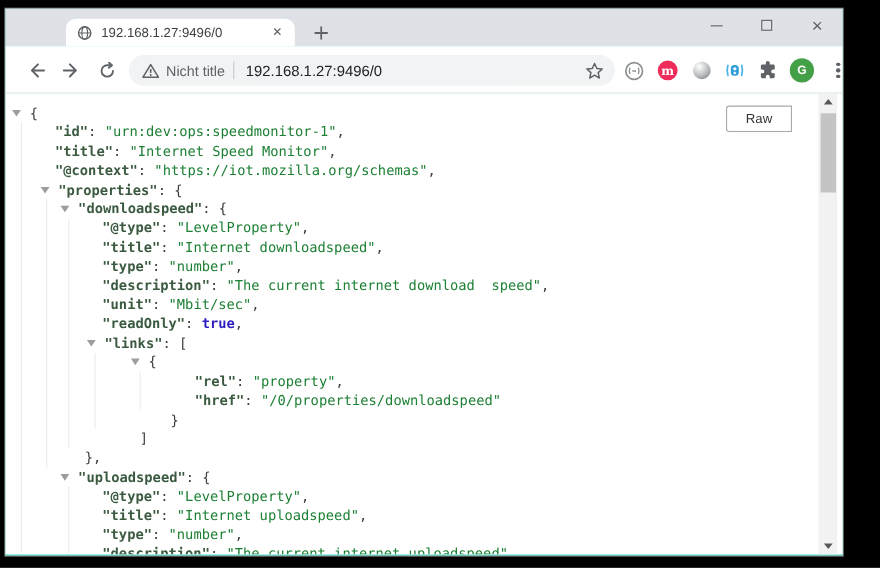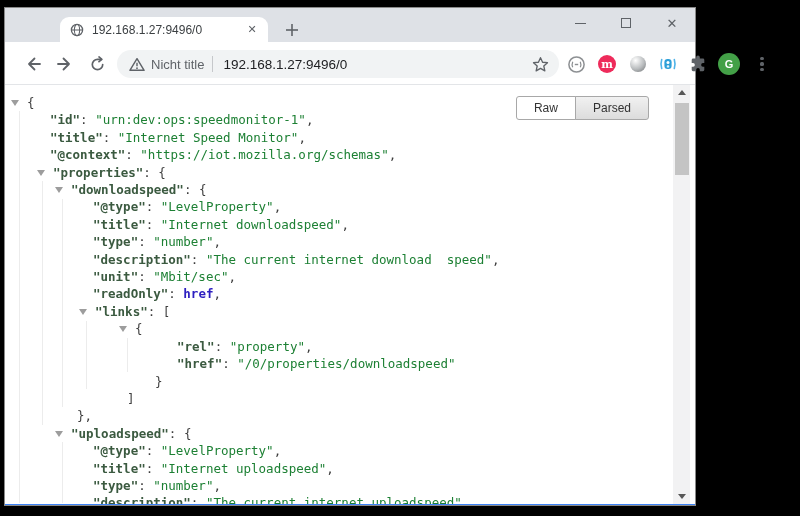--- a/index.html
+++ b/index.html
@@ -1,19 +1,19 @@
 <!DOCTYPE html>
 <html><head>
 <meta charset="utf-8">
 <style>
   * { margin:0; padding:0; box-sizing:border-box; }
   html,body { width:800px; height:516px; background:#000; overflow:hidden;
               font-family:"Liberation Sans", sans-serif; }
-  .window { position:absolute; left:5px; top:8px; width:690px; height:497px;
-            background:#3b82f6; box-shadow:0 0 0 1px #8a8a8a; }
+  .window { position:absolute; left:5px; top:8px; width:761px; height:497px;
+            background:#5eead4; box-shadow:0 0 0 1px #8a8a8a; }
 
   
   .tabstrip { position:relative; height:34px; background:#dee1e6; }
   .tab { position:absolute; left:55px; top:9px; width:208px; height:25px;
          background:#fff; border-radius:9px 9px 0 0; display:flex; align-items:center;
          padding:0 8px 0 10px; }
   .tab-title { font-size:12px; color:#3c4043; flex:1; white-space:nowrap; overflow:hidden; }
   .tab-close { width:16px; height:16px; border-radius:8px; display:flex; align-items:center;
                justify-content:center; font-size:11px; color:#5f6368; cursor:pointer; }
   .favicon { width:14px; height:14px; margin-right:8px; flex:0 0 auto; }
@@ -206,38 +206,37 @@
         <div class="jline" style="padding-left: 45px;"><span class="tk-k">"id"</span><span class="tk-p">: </span><span class="tk-s">"urn:dev:ops:speedmonitor-1"</span><span class="tk-p">,</span></div>
         <div class="jline" style="padding-left: 45px;"><span class="tk-k">"title"</span><span class="tk-p">: </span><span class="tk-s">"Internet Speed Monitor"</span><span class="tk-p">,</span></div>
         <div class="jline" style="padding-left: 45px;"><span class="tk-k">"@context"</span><span class="tk-p">: </span><span class="tk-s">"https://iot.mozilla.org/schemas"</span><span class="tk-p">,</span></div>
         <div class="jline" style="padding-left: 48px;"><span class="tri" style="left: 32px;"></span><span class="tk-k">"properties"</span><span class="tk-p">: {</span></div>
         <div class="jline" style="padding-left: 66px;"><span class="tri" style="left: 50px;"></span><span class="tk-k">"downloadspeed"</span><span class="tk-p">: {</span></div>
         <div class="jline" style="padding-left: 88px;"><span class="tk-k">"@type"</span><span class="tk-p">: </span><span class="tk-s">"LevelProperty"</span><span class="tk-p">,</span></div>
         <div class="jline" style="padding-left: 88px;"><span class="tk-k">"title"</span><span class="tk-p">: </span><span class="tk-s">"Internet downloadspeed"</span><span class="tk-p">,</span></div>
         <div class="jline" style="padding-left: 88px;"><span class="tk-k">"type"</span><span class="tk-p">: </span><span class="tk-s">"number"</span><span class="tk-p">,</span></div>
         <div class="jline" style="padding-left: 88px;"><span class="tk-k">"description"</span><span class="tk-p">: </span><span class="tk-s">"The current internet download  speed"</span><span class="tk-p">,</span></div>
         <div class="jline" style="padding-left: 88px;"><span class="tk-k">"unit"</span><span class="tk-p">: </span><span class="tk-s">"Mbit/sec"</span><span class="tk-p">,</span></div>
-        <div class="jline" style="padding-left: 88px;"><span class="tk-k">"readOnly"</span><span class="tk-p">: </span><span class="tk-b">href</span><span class="tk-p">,</span></div>
+        <div class="jline" style="padding-left: 88px;"><span class="tk-k">"readOnly"</span><span class="tk-p">: </span><span class="tk-b">true</span><span class="tk-p">,</span></div>
         <div class="jline" style="padding-left: 90px;"><span class="tri" style="left: 74px;"></span><span class="tk-k">"links"</span><span class="tk-p">: [</span></div>
         <div class="jline" style="padding-left: 130px;"><span class="tri" style="left: 114px;"></span><span class="tk-p">{</span></div>
         <div class="jline" style="padding-left: 172px;"><span class="tk-k">"rel"</span><span class="tk-p">: </span><span class="tk-s">"property"</span><span class="tk-p">,</span></div>
         <div class="jline" style="padding-left: 172px;"><span class="tk-k">"href"</span><span class="tk-p">: </span><span class="tk-s">"/0/properties/downloadspeed"</span></div>
         <div class="jline" style="padding-left: 150px;"><span class="tk-p">}</span></div>
         <div class="jline" style="padding-left: 122px;"><span class="tk-p">]</span></div>
         <div class="jline" style="padding-left: 72px;"><span class="tk-p">},</span></div>
         <div class="jline" style="padding-left: 66px;"><span class="tri" style="left: 50px;"></span><span class="tk-k">"uploadspeed"</span><span class="tk-p">: {</span></div>
         <div class="jline" style="padding-left: 88px;"><span class="tk-k">"@type"</span><span class="tk-p">: </span><span class="tk-s">"LevelProperty"</span><span class="tk-p">,</span></div>
         <div class="jline" style="padding-left: 88px;"><span class="tk-k">"title"</span><span class="tk-p">: </span><span class="tk-s">"Internet uploadspeed"</span><span class="tk-p">,</span></div>
         <div class="jline" style="padding-left: 88px;"><span class="tk-k">"type"</span><span class="tk-p">: </span><span class="tk-s">"number"</span><span class="tk-p">,</span></div>
         <div class="jline" style="padding-left: 88px;"><span class="tk-k">"description"</span><span class="tk-p">: </span><span class="tk-s">"The current internet uploadspeed"</span></div>
       </div>
 
     <div class="viewbtns">
       <div class="viewbtn raw">Raw</div>
-      <div class="viewbtn parsed">Parsed</div>
     </div>
 
     <div class="scrollbar">
       <div class="sb-arrow sb-up">
           <span class="sb-tri-up"></span>
         </div>
       <div class="sb-thumb"></div>
       <div class="sb-arrow sb-down">
           <span class="sb-tri-down"></span>
         </div>

